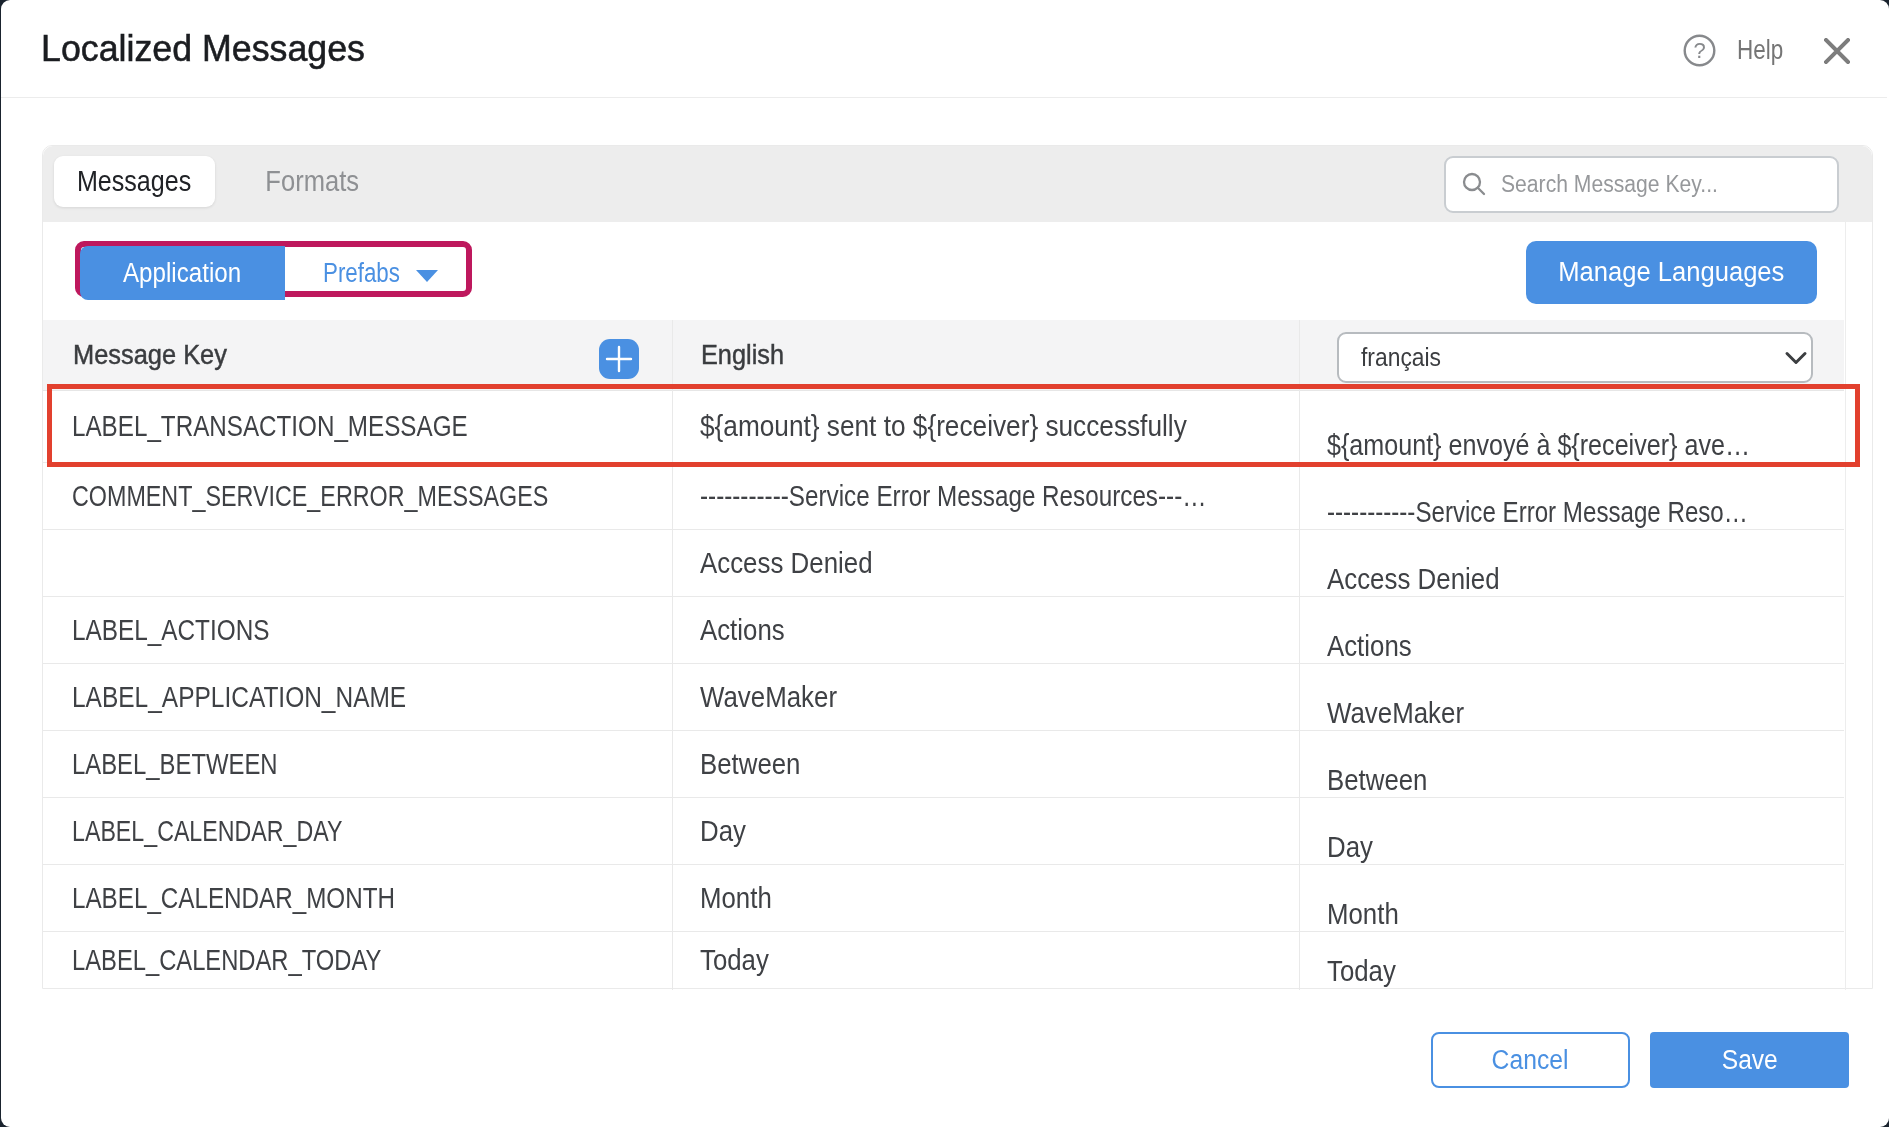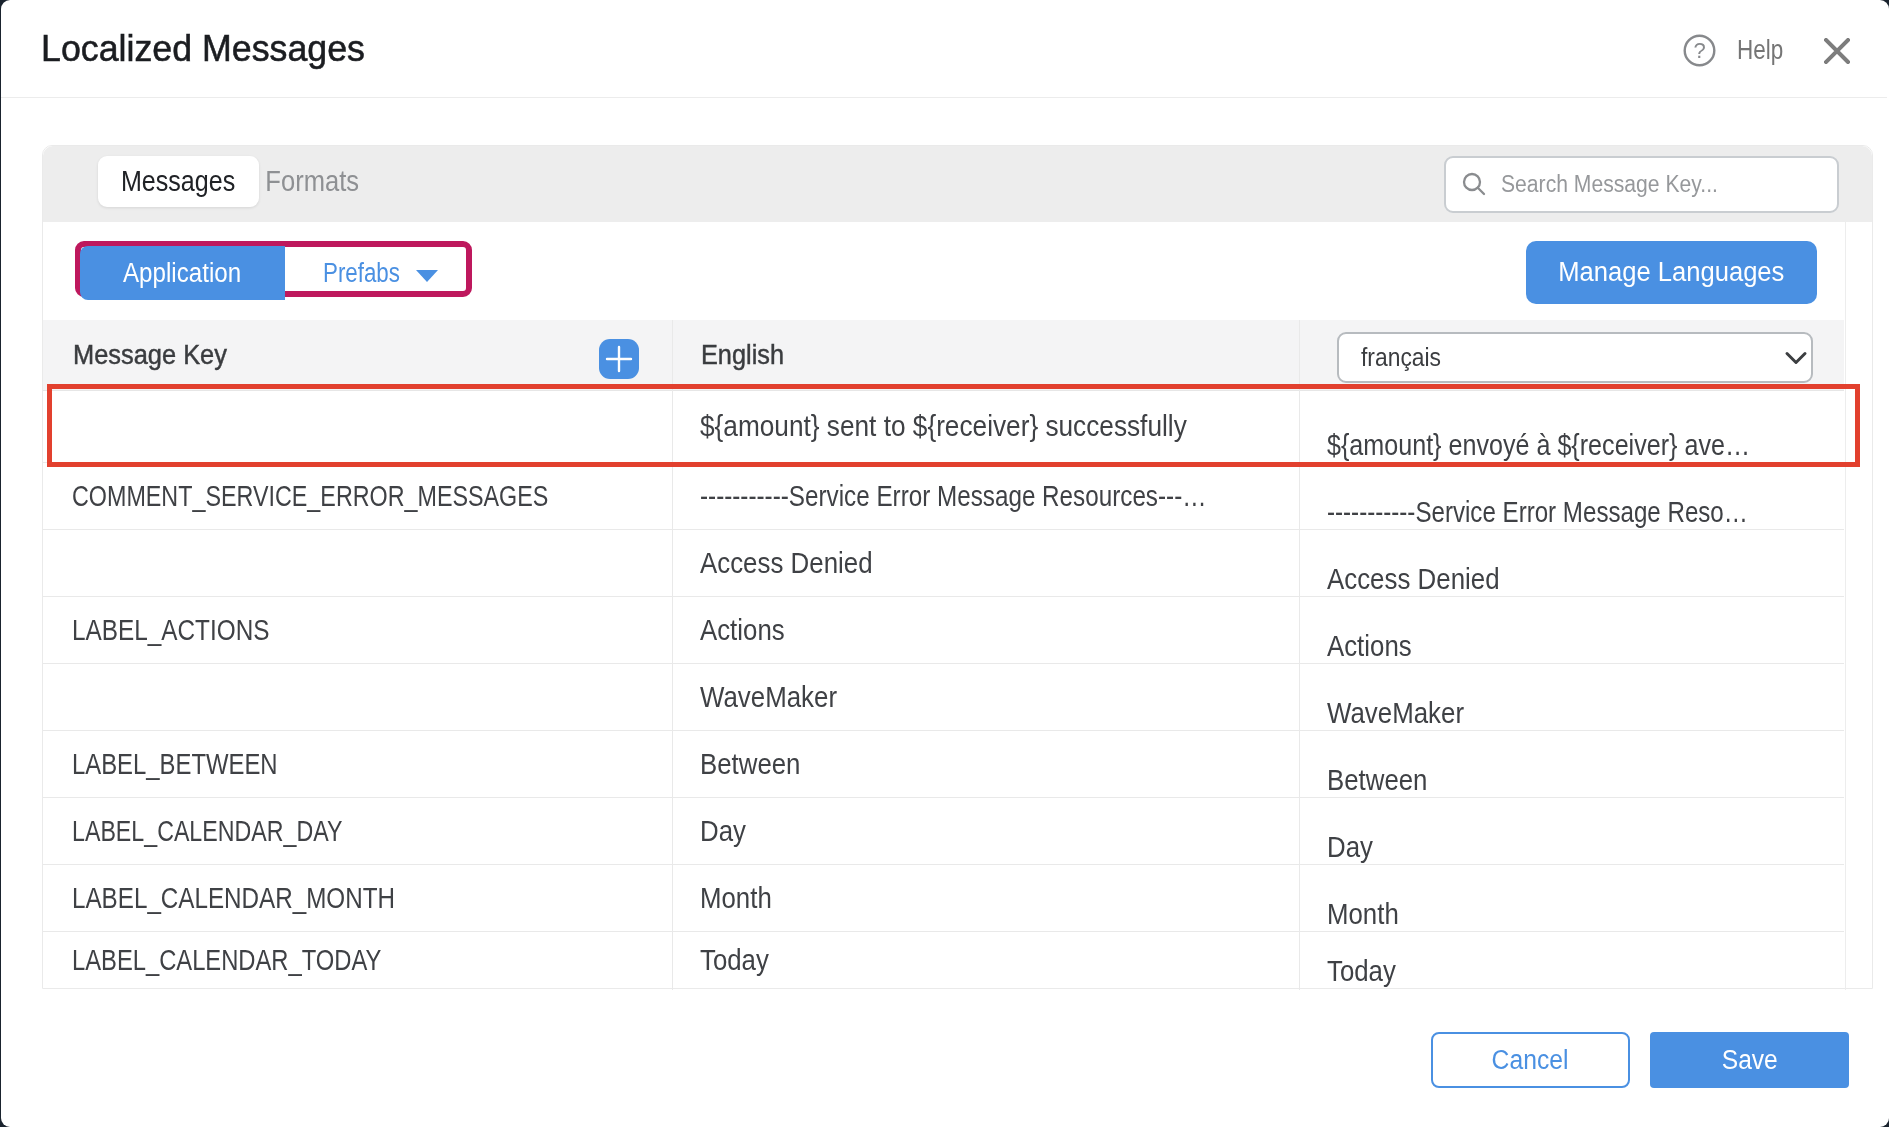--- a/index.html
+++ b/index.html
@@ -7,21 +7,21 @@
   .dialog { position:absolute; left:1px; top:0; width:1888px; height:1127px; background:#fff; border-radius:9px; overflow:hidden; }
   .abs { position:absolute; }
   .sx { display:inline-block; transform-origin:left center; white-space:pre; }
   .sc { display:inline-block; transform-origin:center center; white-space:pre; }
   .title { left:40px; top:27px; font-size:36px; line-height:44px; color:#1b1d21; -webkit-text-stroke:0.55px #1b1d21; }
   .hdr-border { left:0; top:97px; width:1886px; height:1px; background:#ececec; }
   .help-txt { left:1736px; top:35px; font-size:27px; line-height:30px; color:#757575; }
   
   .panel { left:41px; top:145px; width:1831px; height:844px; border:1px solid #eaeaea; border-radius:10px 10px 0 0; background:#fff; }
   .strip { left:0px; top:0px; width:1829px; height:76px; background:#ededed; border-radius:10px 10px 0 0; }
-  .tab-msg { left:11px; top:10px; width:161px; height:51px; background:#fff; border-radius:9px; box-shadow:0 1px 3px rgba(0,0,0,0.10);margin-left:44px; }
+  .tab-msg { left:11px; top:10px; width:161px; height:51px; background:#fff; border-radius:9px; box-shadow:0 1px 3px rgba(0,0,0,0.10); }
   .tab-msg span.in { position:absolute; left:0; top:0; width:100%; height:100%; display:flex; align-items:center; justify-content:center; font-size:29px; color:#202226; }
   .tab-fmt { left:174px; top:10px; width:190px; height:51px; display:flex; align-items:center; justify-content:center; font-size:29px; color:#8e9093; }
   .search { left:1401px; top:10px; width:395px; height:57px; background:#fff; border:2px solid #c9cdd1; border-radius:9px;padding-left:44px; }
   .search-ph { left:55px; top:0px; height:53px; display:flex; align-items:center; font-size:23px; color:#96989b; }
   .seg { left:32px; top:95px; width:397px; height:56px; border:6px solid #be185d; border-radius:9px; background:#fff; }
   .seg-app { left:-1px; top:-1px; width:205px; height:54px; background:#4a90e2; border-radius:8px 0 0 8px; display:flex; align-items:center; justify-content:center; color:#fff; font-size:27px; }
   .seg-pre { left:204px; top:0px; width:190px; height:52px; display:flex; align-items:center; justify-content:flex-start; padding-left:38px; color:#4a90e2; font-size:27px; }
   .caret { display:inline-block; width:0; height:0; border-left:11px solid transparent; border-right:11px solid transparent; border-top:12px solid #4a90e2; margin-left:0px; margin-top:5px; }
   .manage { left:1483px; top:95px; width:291px; height:63px; background:#4a90e2; border-radius:10px; display:flex; align-items:center; justify-content:center; color:#fff; font-size:27px; }
   
@@ -104,20 +104,23 @@
         <div class="abs sel-txt">
             <span class="sx" style="transform:scaleX(0.879)">français</span>
           </div>
         <svg class="abs" style="left:442px; top:15px;" width="30" height="20" viewBox="0 0 30 20">
           <path d="M6 4.5 L15 13.5 L24 4.5" fill="none" stroke="#3c3e41" stroke-width="3" stroke-linecap="round" stroke-linejoin="round"></path>
         </svg>
       </div>
     </div>
 
     <div class="abs row" style="top:245px; height:72px;">
+        <div class="c1">
+          <span class="sx" style="transform:scaleX(0.835)">LABEL_TRANSACTION_MESSAGE</span>
+        </div>
         <div class="c2">
           <span class="sx" style="transform:scaleX(0.904)">${amount} sent to ${receiver} successfully</span>
         </div>
         <div class="c3">
           <span class="sx" style="transform:scaleX(0.866)">${amount} envoyé à ${receiver} ave…</span>
         </div>
       </div>
     <div class="abs row" style="top:317px; height:67px;">
         <div class="c1">
           <span class="sx" style="transform:scaleX(0.804)">COMMENT_SERVICE_ERROR_MESSAGES</span>
@@ -142,20 +145,23 @@
           <span class="sx" style="transform:scaleX(0.839)">LABEL_ACTIONS</span>
         </div>
         <div class="c2">
           <span class="sx" style="transform:scaleX(0.890)">Actions</span>
         </div>
         <div class="c3">
           <span class="sx" style="transform:scaleX(0.890)">Actions</span>
         </div>
       </div>
     <div class="abs row" style="top:518px; height:67px;">
+        <div class="c1">
+          <span class="sx" style="transform:scaleX(0.844)">LABEL_APPLICATION_NAME</span>
+        </div>
         <div class="c2">
           <span class="sx" style="transform:scaleX(0.892)">WaveMaker</span>
         </div>
         <div class="c3">
           <span class="sx" style="transform:scaleX(0.892)">WaveMaker</span>
         </div>
       </div>
     <div class="abs row" style="top:585px; height:67px;">
         <div class="c1">
           <span class="sx" style="transform:scaleX(0.823)">LABEL_BETWEEN</span>

